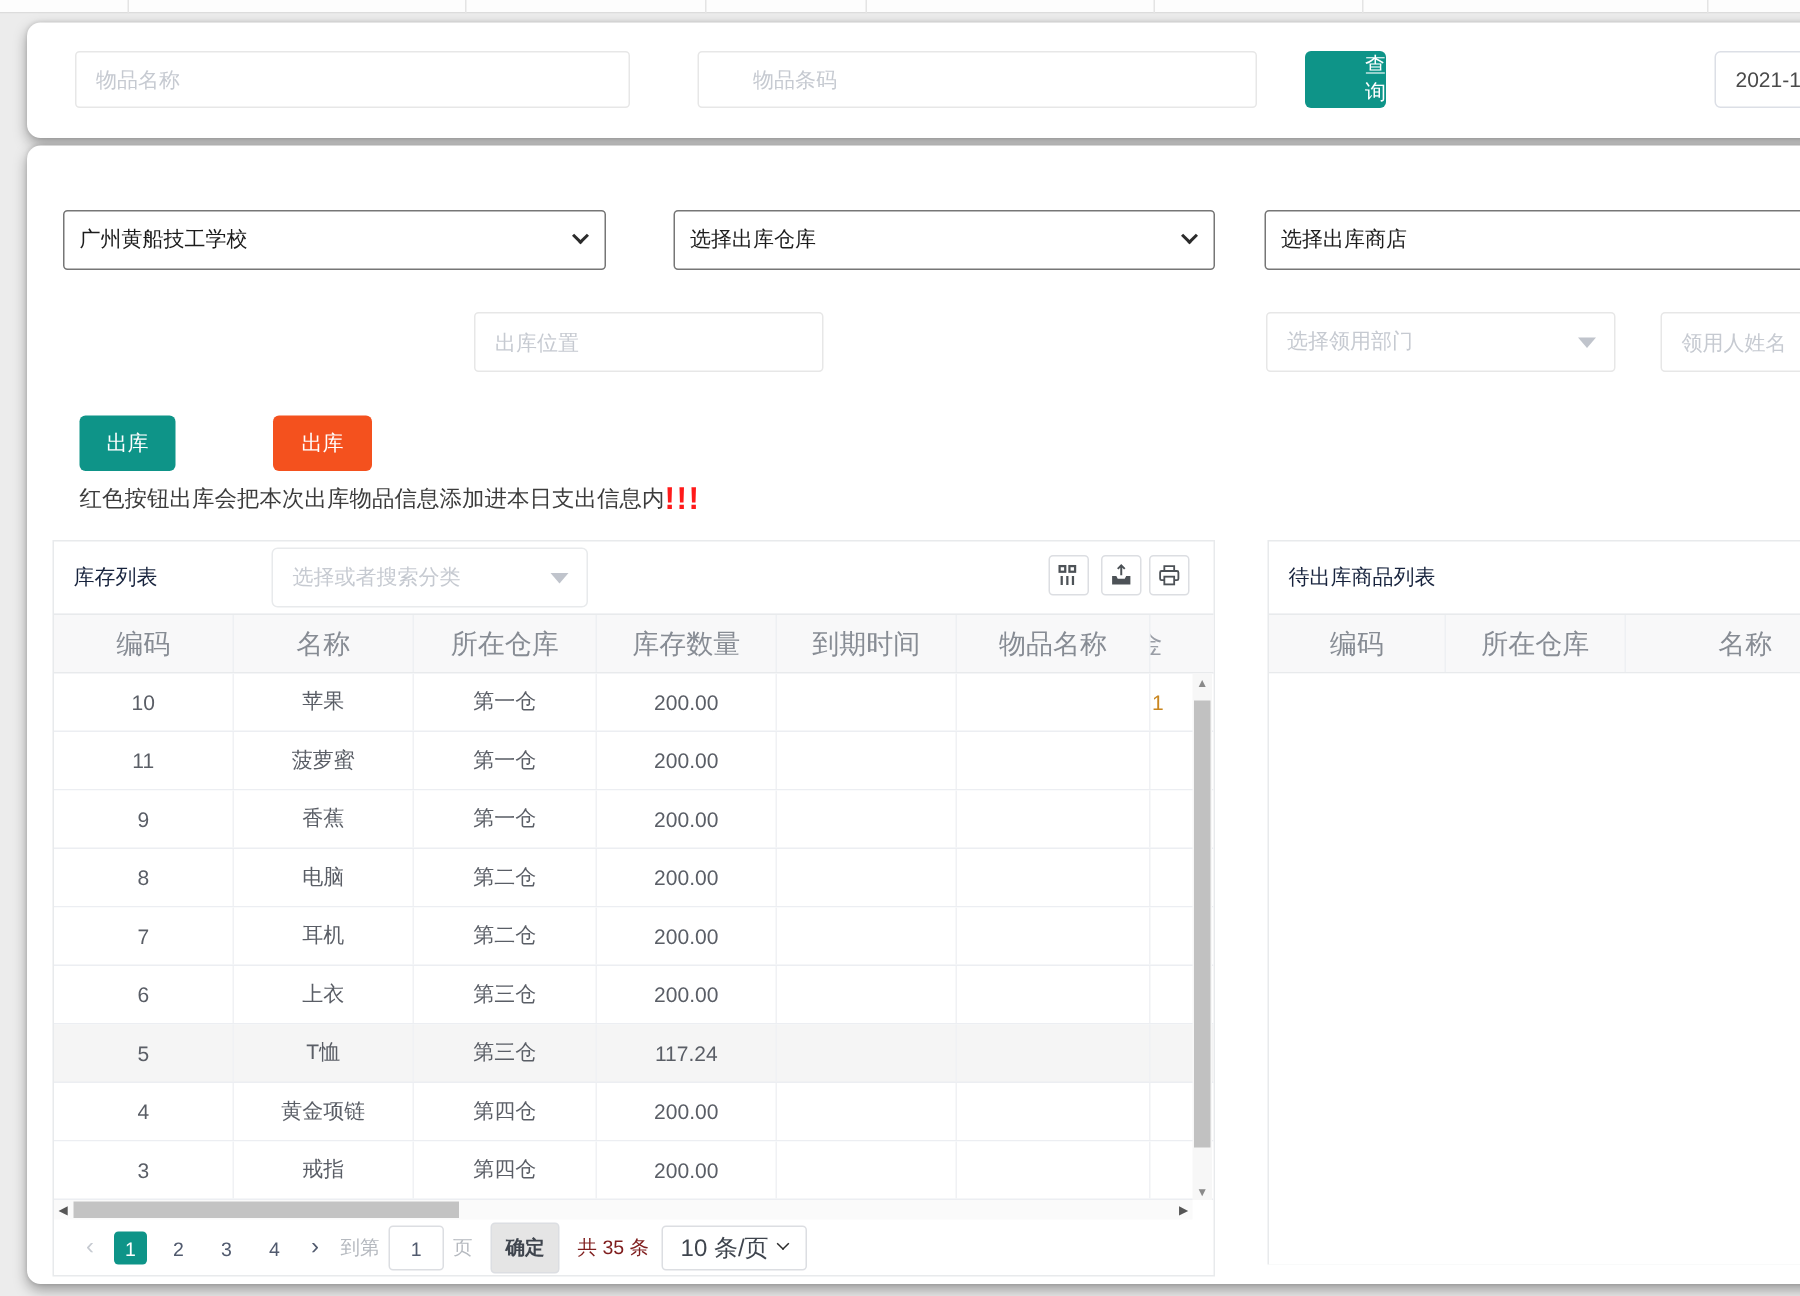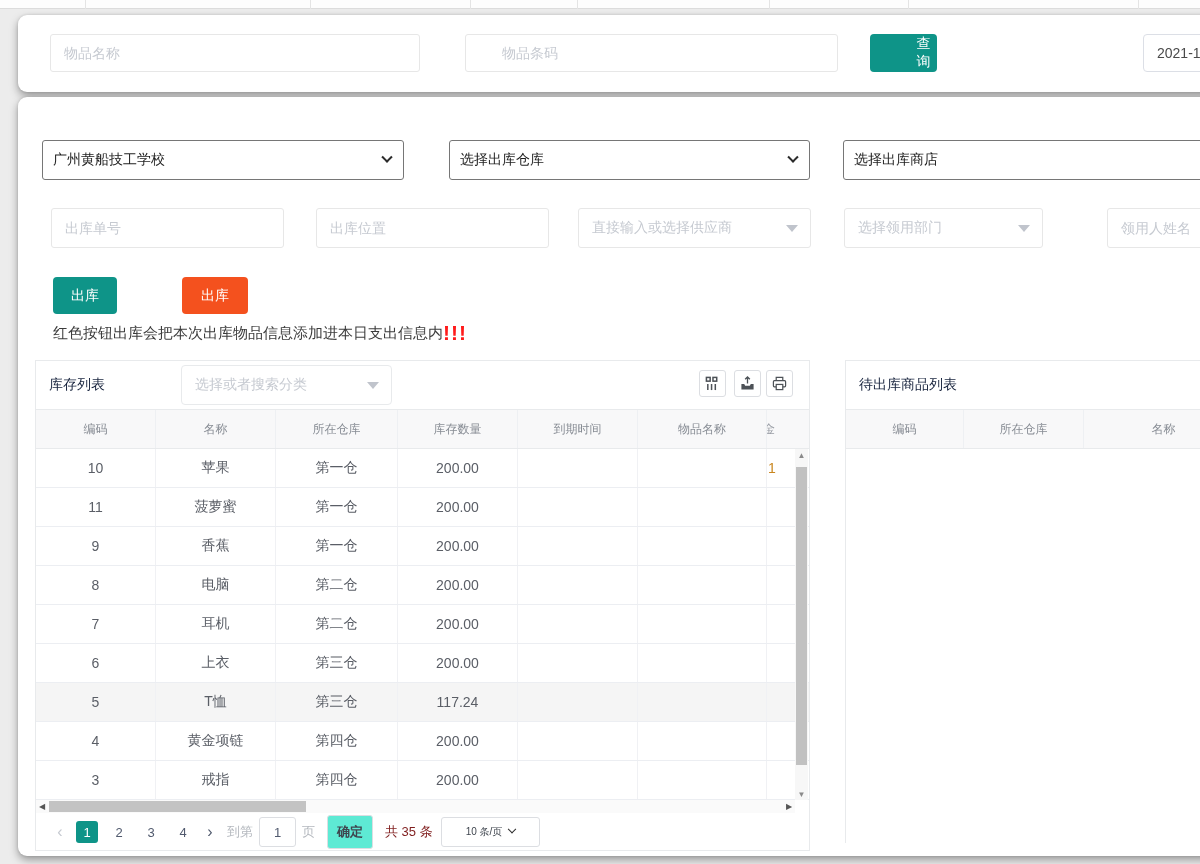--- a/index.html
+++ b/index.html
@@ -63,21 +63,21 @@
     justify-content:space-between; padding:0 12px 0 13px; color:#c6cad1; font-size:14px; cursor:pointer; }
 
   .icon-btn { position:absolute; top:9px; width:27px; height:27px; border:1px solid #dcdee2;
     border-radius:3px; background:#fff; display:flex; align-items:center; justify-content:center;
     cursor:pointer; color:#4d5257; }
   .icon-btn svg { display:block; }
 
   .thead { position:absolute; left:0; top:48px; right:0; height:40px; background:#f8f8f9;
     border-top:1px solid #e8eaec; border-bottom:1px solid #e8eaec; display:flex; overflow:hidden; }
   .th { height:38px; display:flex; align-items:center; justify-content:center;
-    color:#878c94; font-size:12px; border-right:1px solid #eef0f3; flex:none; overflow:hidden; }
+    color:#878c94; font-size:18px; border-right:1px solid #eef0f3; flex:none; overflow:hidden; }
   .tbody { position:absolute; left:0; top:88px; right:0; overflow:hidden; }
   .trow { display:flex; height:39px; border-bottom:1px solid #eceef2; background:#fff; }
   .trow.stripe { background:#f5f5f5; }
   .td { height:38px; display:flex; align-items:center; justify-content:center;
     color:#5a5e66; font-size:14px; border-right:1px solid #f0f1f4; flex:none; overflow:visible; }
   .c0{width:120px}.c1{width:120px}.c2{width:122px}.c3{width:120px}.c4{width:120px}.c5{width:129px}
   .c6{width:44px; border-right:none; justify-content:flex-start; padding-left:1px;}
   .td.c6 { color:#c9861f; }
   .th.c6 { color:#9a9ea6; }
 
@@ -97,72 +97,67 @@
   .pager { position:absolute; left:13px; top:456px; height:30px; display:flex;
     align-items:center; gap:0; }
   .pg-prev { color:#c6cad1; font-size:16px; width:22px; text-align:center; cursor:pointer; }
   .pg-num { min-width:22px; height:22px; display:flex; align-items:center; justify-content:center;
     color:#515a6e; font-size:13px; margin:0 5px; cursor:pointer; border-radius:3px; }
   .pg-num.active { background:var(--teal); color:#fff; }
   .pg-next { color:#515a6e; font-size:16px; width:22px; text-align:center; cursor:pointer; }
   .pg-label { color:#b5b9bf; font-size:13px; margin:0 6px; }
   .pg-input { width:37px; height:30px; border:1px solid #dcdee2; border-radius:3px;
     text-align:center; font-size:13px; color:#515a6e; font-family:inherit; outline:none; }
-  .pg-confirm { height:34px; padding:0 9px; background:#5eead4; border:1px solid #dcdee2;
+  .pg-confirm { height:34px; padding:0 9px; background:#e5e5e5; border:1px solid #dcdee2;
     border-radius:3px; font-weight:bold; font-size:13px; color:#3f454e; margin:0 6px;
     font-family:inherit; cursor:pointer; }
   .pg-total { color:#7f1d1d; font-size:13px; margin:0 6px; }
   .pg-size { height:30px; border:1px solid #dcdee2; border-radius:3px; display:flex;
-    align-items:center; gap:7px; padding:0 24px; font-size:10px; color:#3f454e; cursor:pointer; margin-left:2px; }
+    align-items:center; gap:7px; padding:0 12px; font-size:16px; color:#3f454e; cursor:pointer; margin-left:2px; }
   .pg-size .chev { width:6px; height:6px; border-width:1.5px; }
 </style>
 </head>
 <body style="--teal: #0e9488;">
 
 <div class="bg-strip">
   <i style="left:85px"></i>
     <i style="left:310px"></i>
     <i style="left:470px"></i>
   <i style="left:577px"></i>
     <i style="left:769px"></i>
     <i style="left:908px"></i>
     <i style="left:1138px"></i>
 </div>
 
 <div class="card card1">
   <input class="inp" style="left: 32px; top: 19px; width: 370px;" placeholder="物品名称">
   <input class="inp" style="left: 447px; top: 19px; width: 373px; padding-left: 36px;" placeholder="物品条码">
-  <button class="btn btn-teal" style="left: 852px; top: 19px; width: 67px; height: 38px; background: rgb(14, 148, 136); padding-left: 40px;">查询</button>
+  <button class="btn btn-teal" style="left: 852px; top: 19px; width: 54px; height: 38px; background: rgb(14, 148, 136); padding-left: 40px;">查询</button>
   <div class="date-box" style="left:1125px; top:19px; width:130px;">
     <span>2021-11</span>
   </div>
 </div>
 
 <div class="card card2">
 
   <div class="nselect" style="left:24px; top:43px; width:362px;">
     <span>广州黄船技工学校</span>
     <span class="chev"></span>
   </div>
   <div class="nselect" style="left:431px; top:43px; width:361px;">
     <span>选择出库仓库</span>
     <span class="chev"></span>
   </div>
   <div class="nselect" style="left:825px; top:43px; width:380px;">
     <span>选择出库商店</span>
 
   </div>
 
-  <input class="inp" style="left: 33px; top: 111px; width: 233px; height: 40px;" placeholder="出库单号">
   <input class="inp" style="left: 298px; top: 111px; width: 233px; height: 40px;" placeholder="出库位置">
-  <div class="eselect" style="left:560px; top:111px; width:233px;">
-    <span>直接输入或选择供应商</span>
-    <span class="tri"></span>
-  </div>
-  <div class="eselect" style="left:826px; top:111px; width:199px;">
+  <div class="eselect" style="left:826px; top:111px; width:233px;">
     <span>选择领用部门</span>
     <span class="tri"></span>
   </div>
   <input class="inp" style="left: 1089px; top: 111px; width: 160px; height: 40px;" placeholder="领用人姓名">
 
   <button class="btn btn-teal" style="left: 35px; top: 180px; width: 64px; height: 37px; background: rgb(14, 148, 136);">出库</button>
   <button class="btn btn-orange" style="left: 164px; top: 180px; width: 66px; height: 37px; background: rgb(244, 81, 30);">出库</button>
 
   <div class="note-line"><span>红色按钮出库会把本次出库物品信息添加进本日支出信息内</span><span class="marks">!!!</span></div>
 

